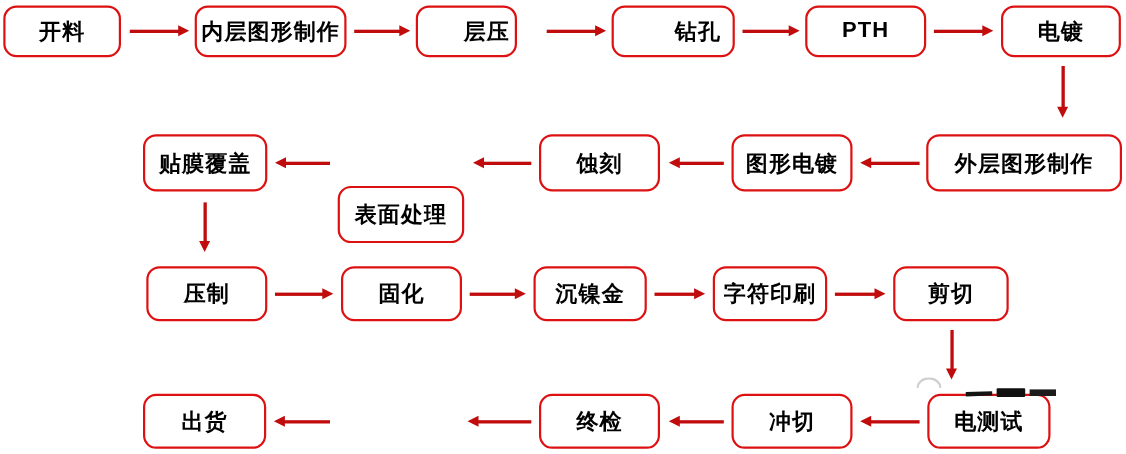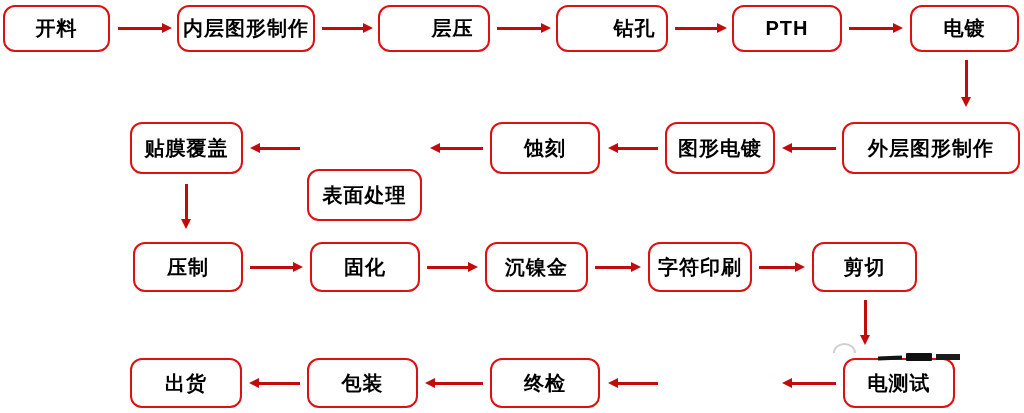--- a/index.html
+++ b/index.html
@@ -67,21 +67,21 @@
   .smudge-2 { left: 906px; top: 353px; width: 26px; height: 8px; background: #101010; border-radius: 1px; }
   .smudge-3 { left: 936px; top: 354px; width: 24px; height: 6px; background: #1c1c1c; }
 </style>
 </head>
 <body>
 
 <div class="canvas">
 
   <div class="node" style="left:3px;   top:5px; width:107px; height:47px;">开料</div>
   <div class="node" style="left:177px; top:5px; width:138px; height:47px;">内层图形制作</div>
-  <div class="node" style="left:378px; top:5px; width:112px; height:47px;padding-left:37px;">层压</div>
+  <div class="node" style="left:378px; top:5px; width:92px; height:47px;padding-left:37px;">层压</div>
   <div class="node" style="left:556px; top:5px; width:112px; height:47px;padding-left:45px;">钻孔</div>
   <div class="node" style="left:732px; top:5px; width:110px; height:47px;">PTH</div>
   <div class="node" style="left:910px; top:5px; width:109px; height:47px;">电镀</div>
 
   <div class="arrow arrow-h arrow-right" style="left:118px; top:27px; width:45px;"></div>
   <div class="arrow arrow-h arrow-right" style="left:322px; top:27px; width:42px;"></div>
   <div class="arrow arrow-h arrow-right" style="left:497px; top:27px; width:45px;"></div>
   <div class="arrow arrow-h arrow-right" style="left:675px; top:27px; width:43px;"></div>
   <div class="arrow arrow-h arrow-right" style="left:849px; top:27px; width:45px;"></div>
 
@@ -107,22 +107,22 @@
   <div class="node" style="left:812px; top:242px; width:105px; height:50px;">剪切</div>
 
   <div class="arrow arrow-h arrow-right" style="left:250px; top:266px; width:44px;"></div>
   <div class="arrow arrow-h arrow-right" style="left:427px; top:266px; width:42px;"></div>
   <div class="arrow arrow-h arrow-right" style="left:595px; top:266px; width:37px;"></div>
   <div class="arrow arrow-h arrow-right" style="left:759px; top:266px; width:37px;"></div>
 
   <div class="arrow arrow-v arrow-down" style="left:864px; top:300px; height:36px;"></div>
 
   <div class="node" style="left:843px; top:358px; width:112px; height:50px;">电测试</div>
+  <div class="node" style="left:665px; top:358px; width:110px; height:50px;">冲切</div>
   <div class="node" style="left:490px; top:358px; width:110px; height:50px;">终检</div>
-  <div class="node" style="left:307px; top:358px; width:111px; height:50px;">包装</div>
   <div class="node" style="left:130px; top:358px; width:112px; height:50px;">出货</div>
 
   <div class="arrow arrow-h arrow-left" style="left:791px; top:382px; width:45px;"></div>
   <div class="arrow arrow-h arrow-left" style="left:617px; top:382px; width:41px;"></div>
   <div class="arrow arrow-h arrow-left" style="left:434px; top:382px; width:49px;"></div>
   <div class="arrow arrow-h arrow-left" style="left:258px; top:382px; width:42px;"></div>
 
   <div class="artifact smudge-arc"></div>
   <div class="artifact smudge-1"></div>
   <div class="artifact smudge-2"></div>

